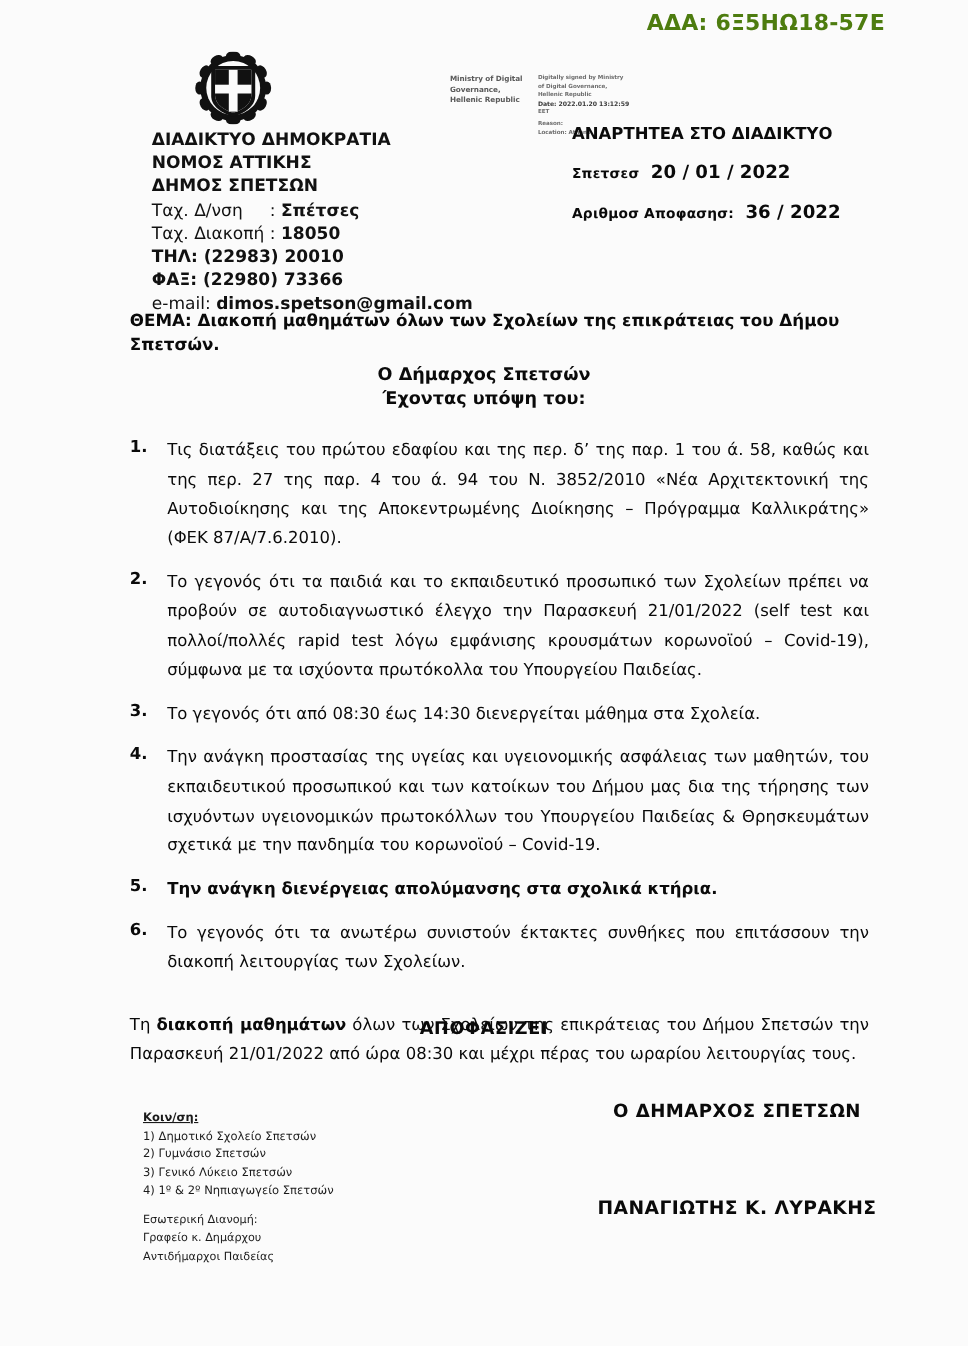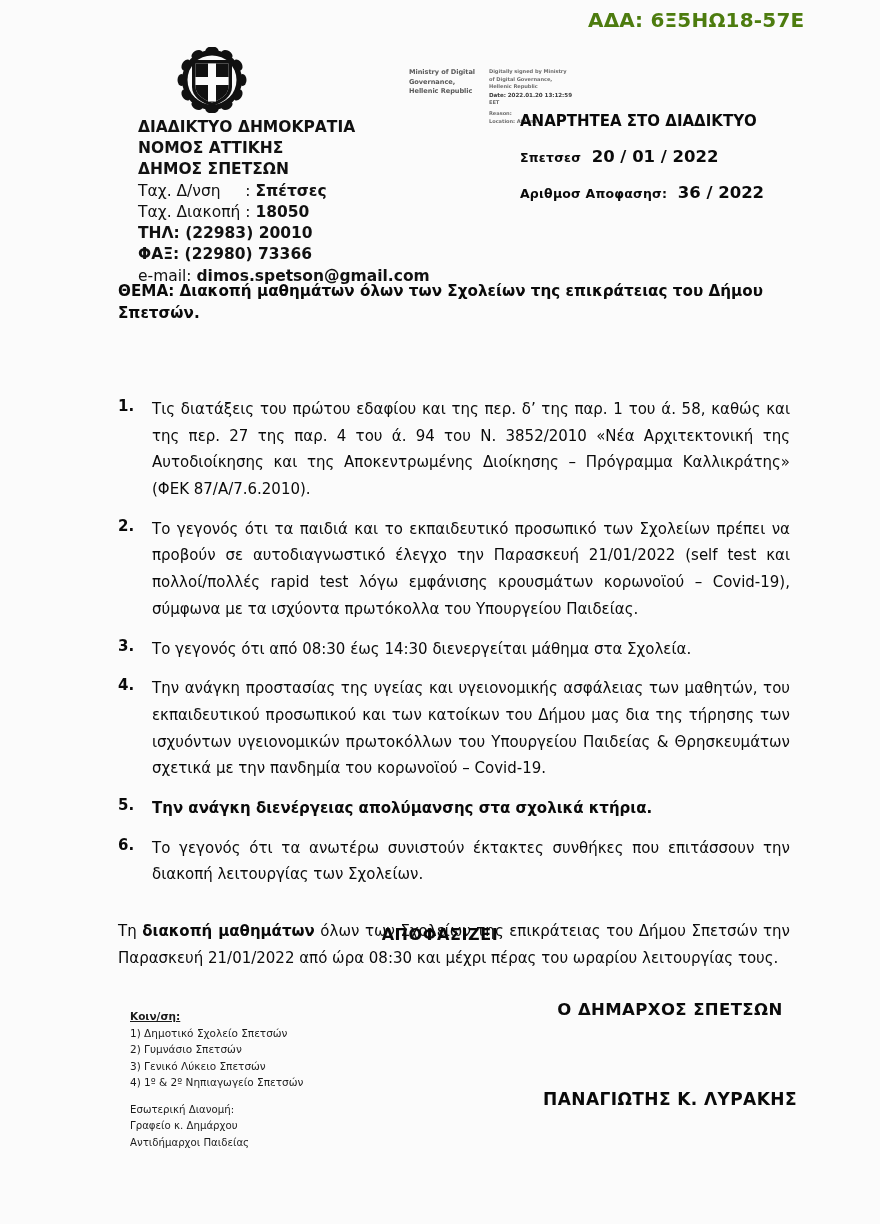--- a/index.html
+++ b/index.html
@@ -284,20 +284,24 @@
   <div class="meta">
     <div class="m-row">ΑΝΑΡΤΗΤΕΑ ΣΤΟ ΔΙΑΔΙΚΤΥΟ</div>
     <div class="m-row"><span class="small-caps">Σπετσεσ</span>&nbsp;&nbsp;<span class="val">20 / 01 / 2022</span></div>
     <div class="m-row"><span class="small-caps">Αριθμοσ Αποφασησ:</span>&nbsp;&nbsp;<span class="val">36 / 2022</span></div>
   </div>
 
   <div class="subject">
     <span>ΘΕΜΑ: </span><span>Διακοπή μαθημάτων όλων των Σχολείων της επικράτειας του Δήμου Σπετσών.</span>
   </div>
 
+  <div class="center-head" id="mayor-heading">
+    <div>Ο Δήμαρχος Σπετσών</div>
+    <div>Έχοντας υπόψη του:</div>
+  </div>
 
   <div class="considerations">
       <div class="item">
         <div class="item-num">1.</div>
         <div class="item-text">Τις διατάξεις του πρώτου εδαφίου και της περ. δ’ της παρ. 1 του ά. 58, καθώς και της περ. 27 της παρ. 4 του ά. 94 του Ν. 3852/2010 «Νέα Αρχιτεκτονική της Αυτοδιοίκησης και της Αποκεντρωμένης Διοίκησης – Πρόγραμμα Καλλικράτης» (ΦΕΚ 87/Α/7.6.2010).</div>
       </div>
       <div class="item">
         <div class="item-num">2.</div>
         <div class="item-text">Το γεγονός ότι τα παιδιά και το εκπαιδευτικό προσωπικό των Σχολείων πρέπει να προβούν σε αυτοδιαγνωστικό έλεγχο την Παρασκευή 21/01/2022 (self test και πολλοί/πολλές rapid test λόγω εμφάνισης κρουσμάτων κορωνοϊού – Covid-19), σύμφωνα με τα ισχύοντα πρωτόκολλα του Υπουργείου Παιδείας.</div>
       </div>

